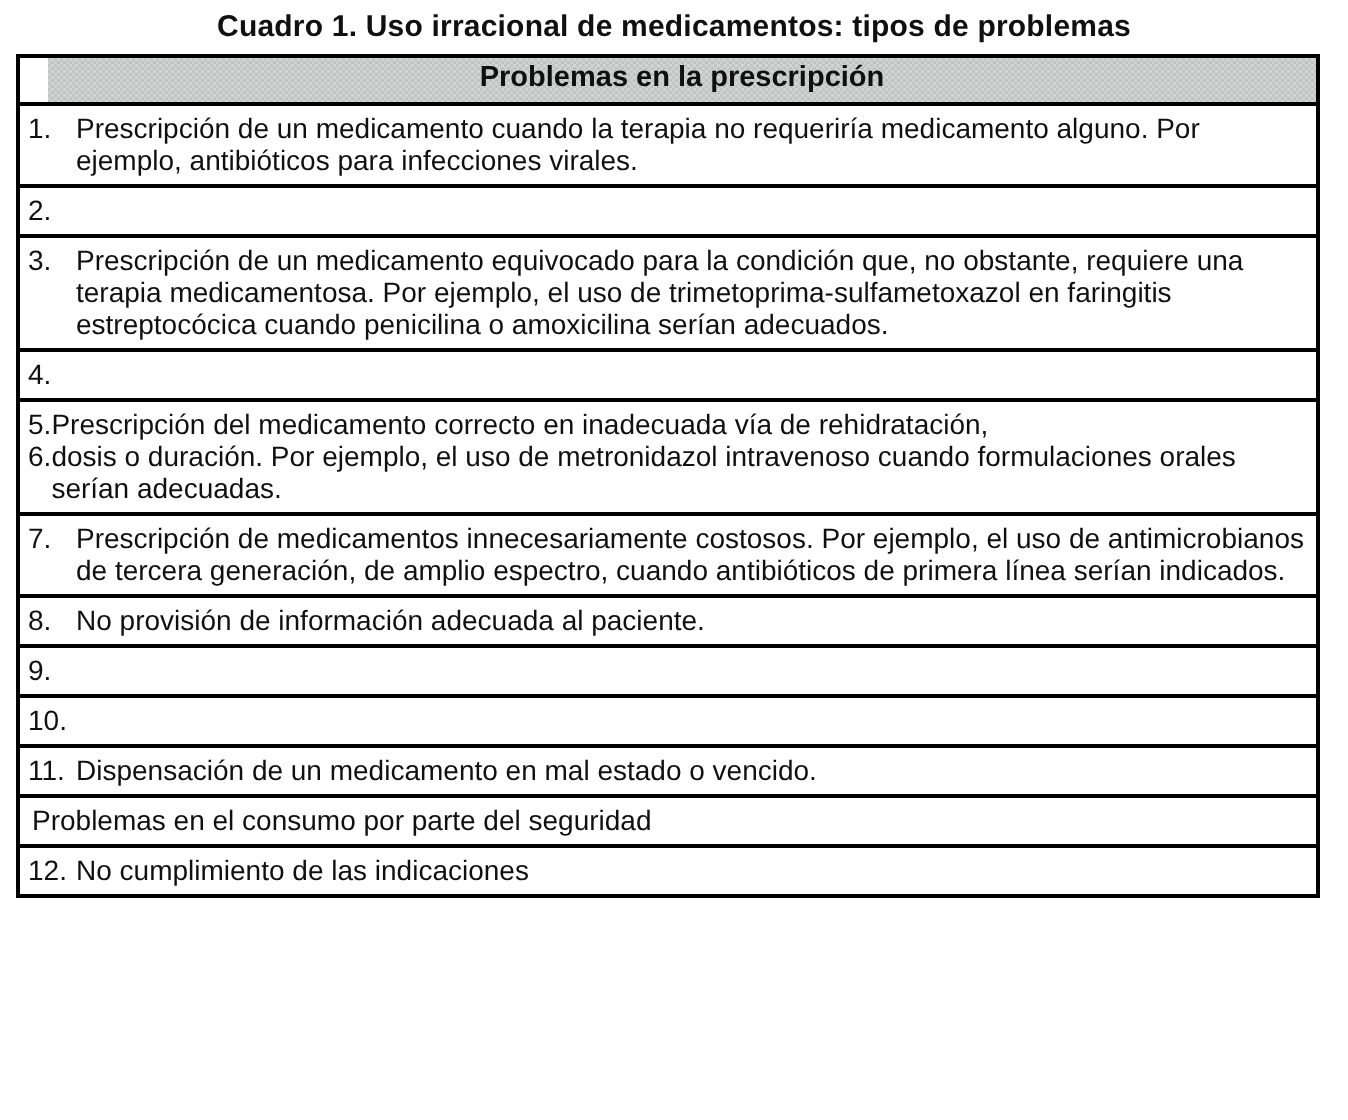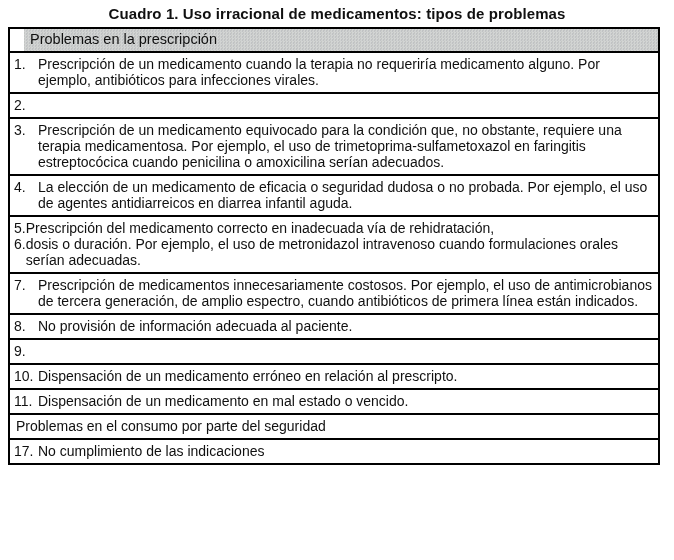--- a/index.html
+++ b/index.html
@@ -41,22 +41,23 @@
     line-height: 16px;
     padding: 3px 6px 4px 4px;
   }
   .row:first-child {
     border-top: none;
   }
   .section {
     background-color: #c9cbca;
     background-image: conic-gradient(#d3d5d4 25%, #c0c2c4 0 50%, #cfd1d0 0 75%, #c4c6c5 0);
     background-size: 3px 3px;
-    font-weight: normal;
+    font-weight: bold;
     font-size: 14.5px;
+    text-align: center;
     line-height: 17px;
     padding: 2px 6px 3px 6px;
     margin-left: 14px;
   }
   .item {
     display: flex;
     align-items: flex-start;
   }
   .item .num {
     flex: 0 0 24px;
@@ -89,50 +90,48 @@
       </div>
       <div class="row item">
         <span class="num">2.</span>
       </div>
       <div class="row item">
         <span class="num">3.</span>
         <span class="txt">Prescripción de un medicamento equivocado para la condición que, no obstante, requiere una terapia medicamentosa. Por ejemplo, el uso de trimetoprima-sulfametoxazol en faringitis estreptocócica cuando penicilina o amoxicilina serían adecuados.</span>
       </div>
       <div class="row item">
         <span class="num">4.</span>
-        <span class="txt">La elección de un medicamento de eficacia o seguridad dudosa o no probada. Por ejemplo, el uso de agentes antidiarreicos en diarrea infantil aguda.</span>
       </div>
       <div class="row group-row">
         <div class="sub">
           <span class="num">5.</span>
           <span class="txt">Prescripción del medicamento correcto en inadecuada vía de rehidratación,</span>
         </div>
         <div class="sub">
           <span class="num">6.</span>
           <span class="txt">dosis o duración. Por ejemplo, el uso de metronidazol intravenoso cuando formulaciones orales serían adecuadas.</span>
         </div>
       </div>
       <div class="row item">
         <span class="num">7.</span>
-        <span class="txt">Prescripción de medicamentos innecesariamente costosos. Por ejemplo, el uso de antimicrobianos de tercera generación, de amplio espectro, cuando antibióticos de primera línea están indicados.</span>
+        <span class="txt">Prescripción de medicamentos innecesariamente costosos. Por ejemplo, el uso de antimicrobianos de tercera generación, de amplio espectro, cuando antibióticos de primera línea serían indicados.</span>
       </div>
       <div class="row item">
         <span class="num">8.</span>
         <span class="txt">No provisión de información adecuada al paciente.</span>
       </div>
       <div class="row item">
         <span class="num">9.</span>
       </div>
       <div class="row item">
         <span class="num">10.</span>
-        <span class="txt">Dispensación de un medicamento erróneo en relación al prescripto.</span>
       </div>
       <div class="row item">
         <span class="num">11.</span>
         <span class="txt">Dispensación de un medicamento en mal estado o vencido.</span>
       </div>
       <div class="row plain"><span>Problemas en el consumo por parte del seguridad</span></div>
       <div class="row item">
-        <span class="num">17.</span>
+        <span class="num">12.</span>
         <span class="txt">No cumplimiento de las indicaciones</span>
       </div>
     </div>
 </div>
 
 </body></html>

